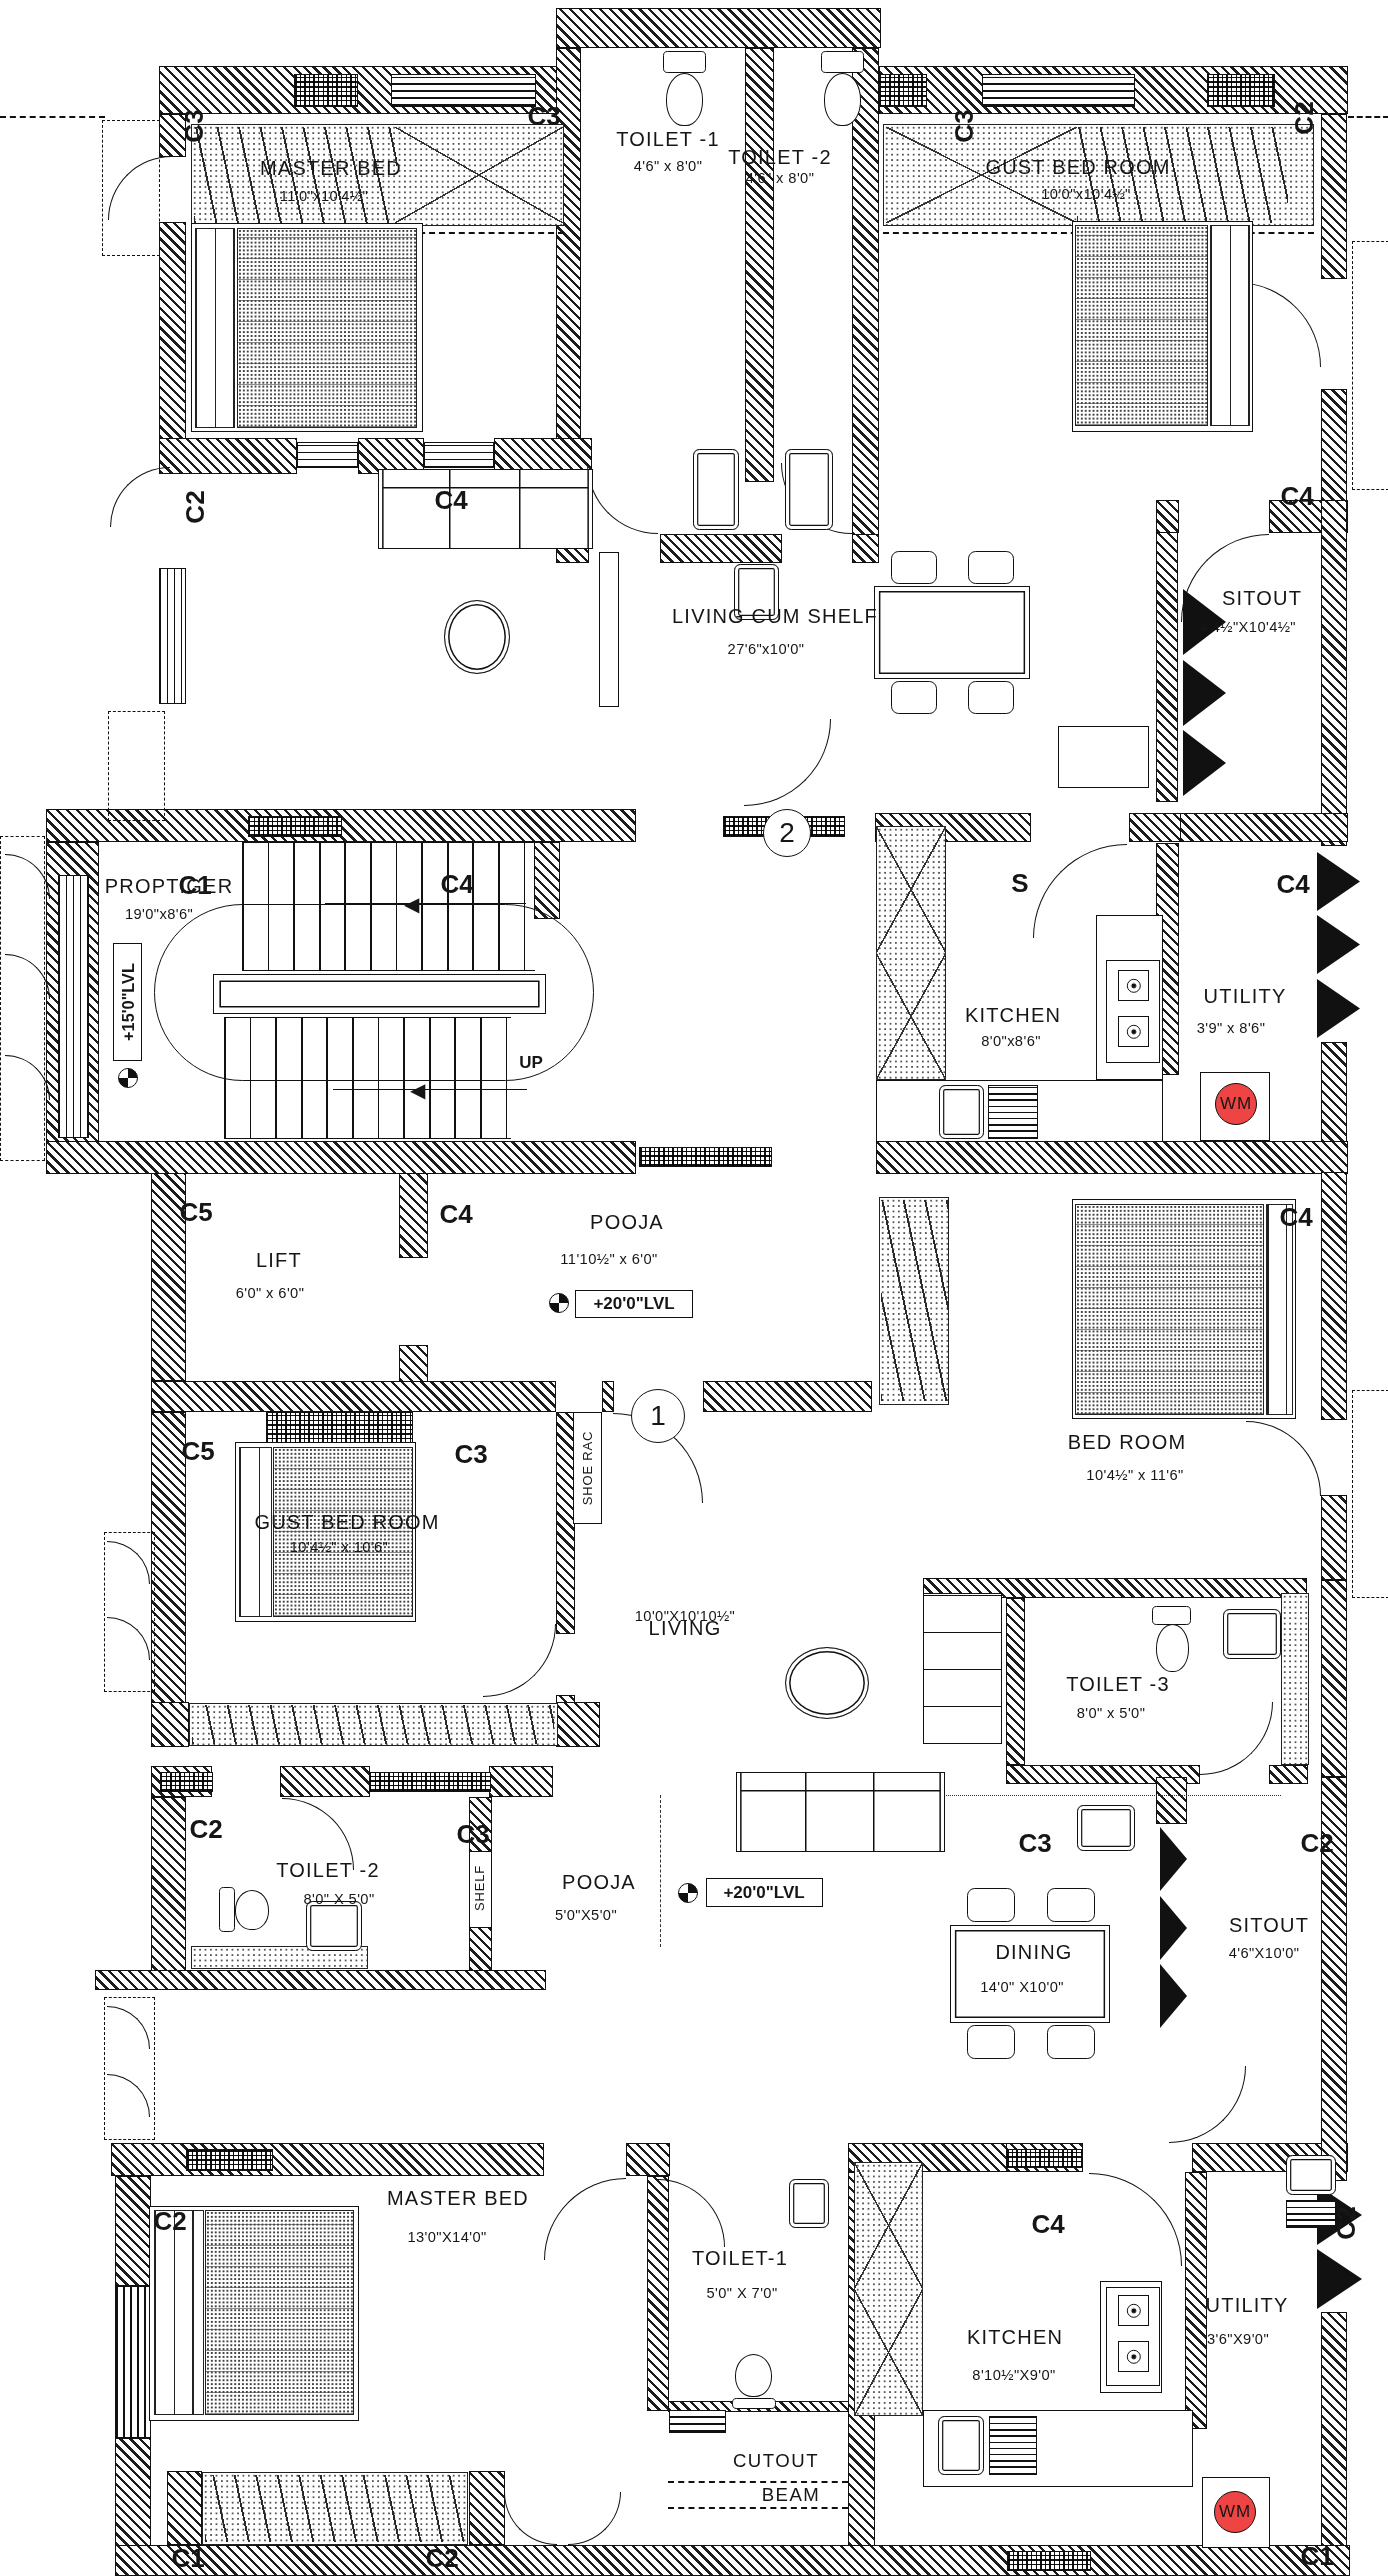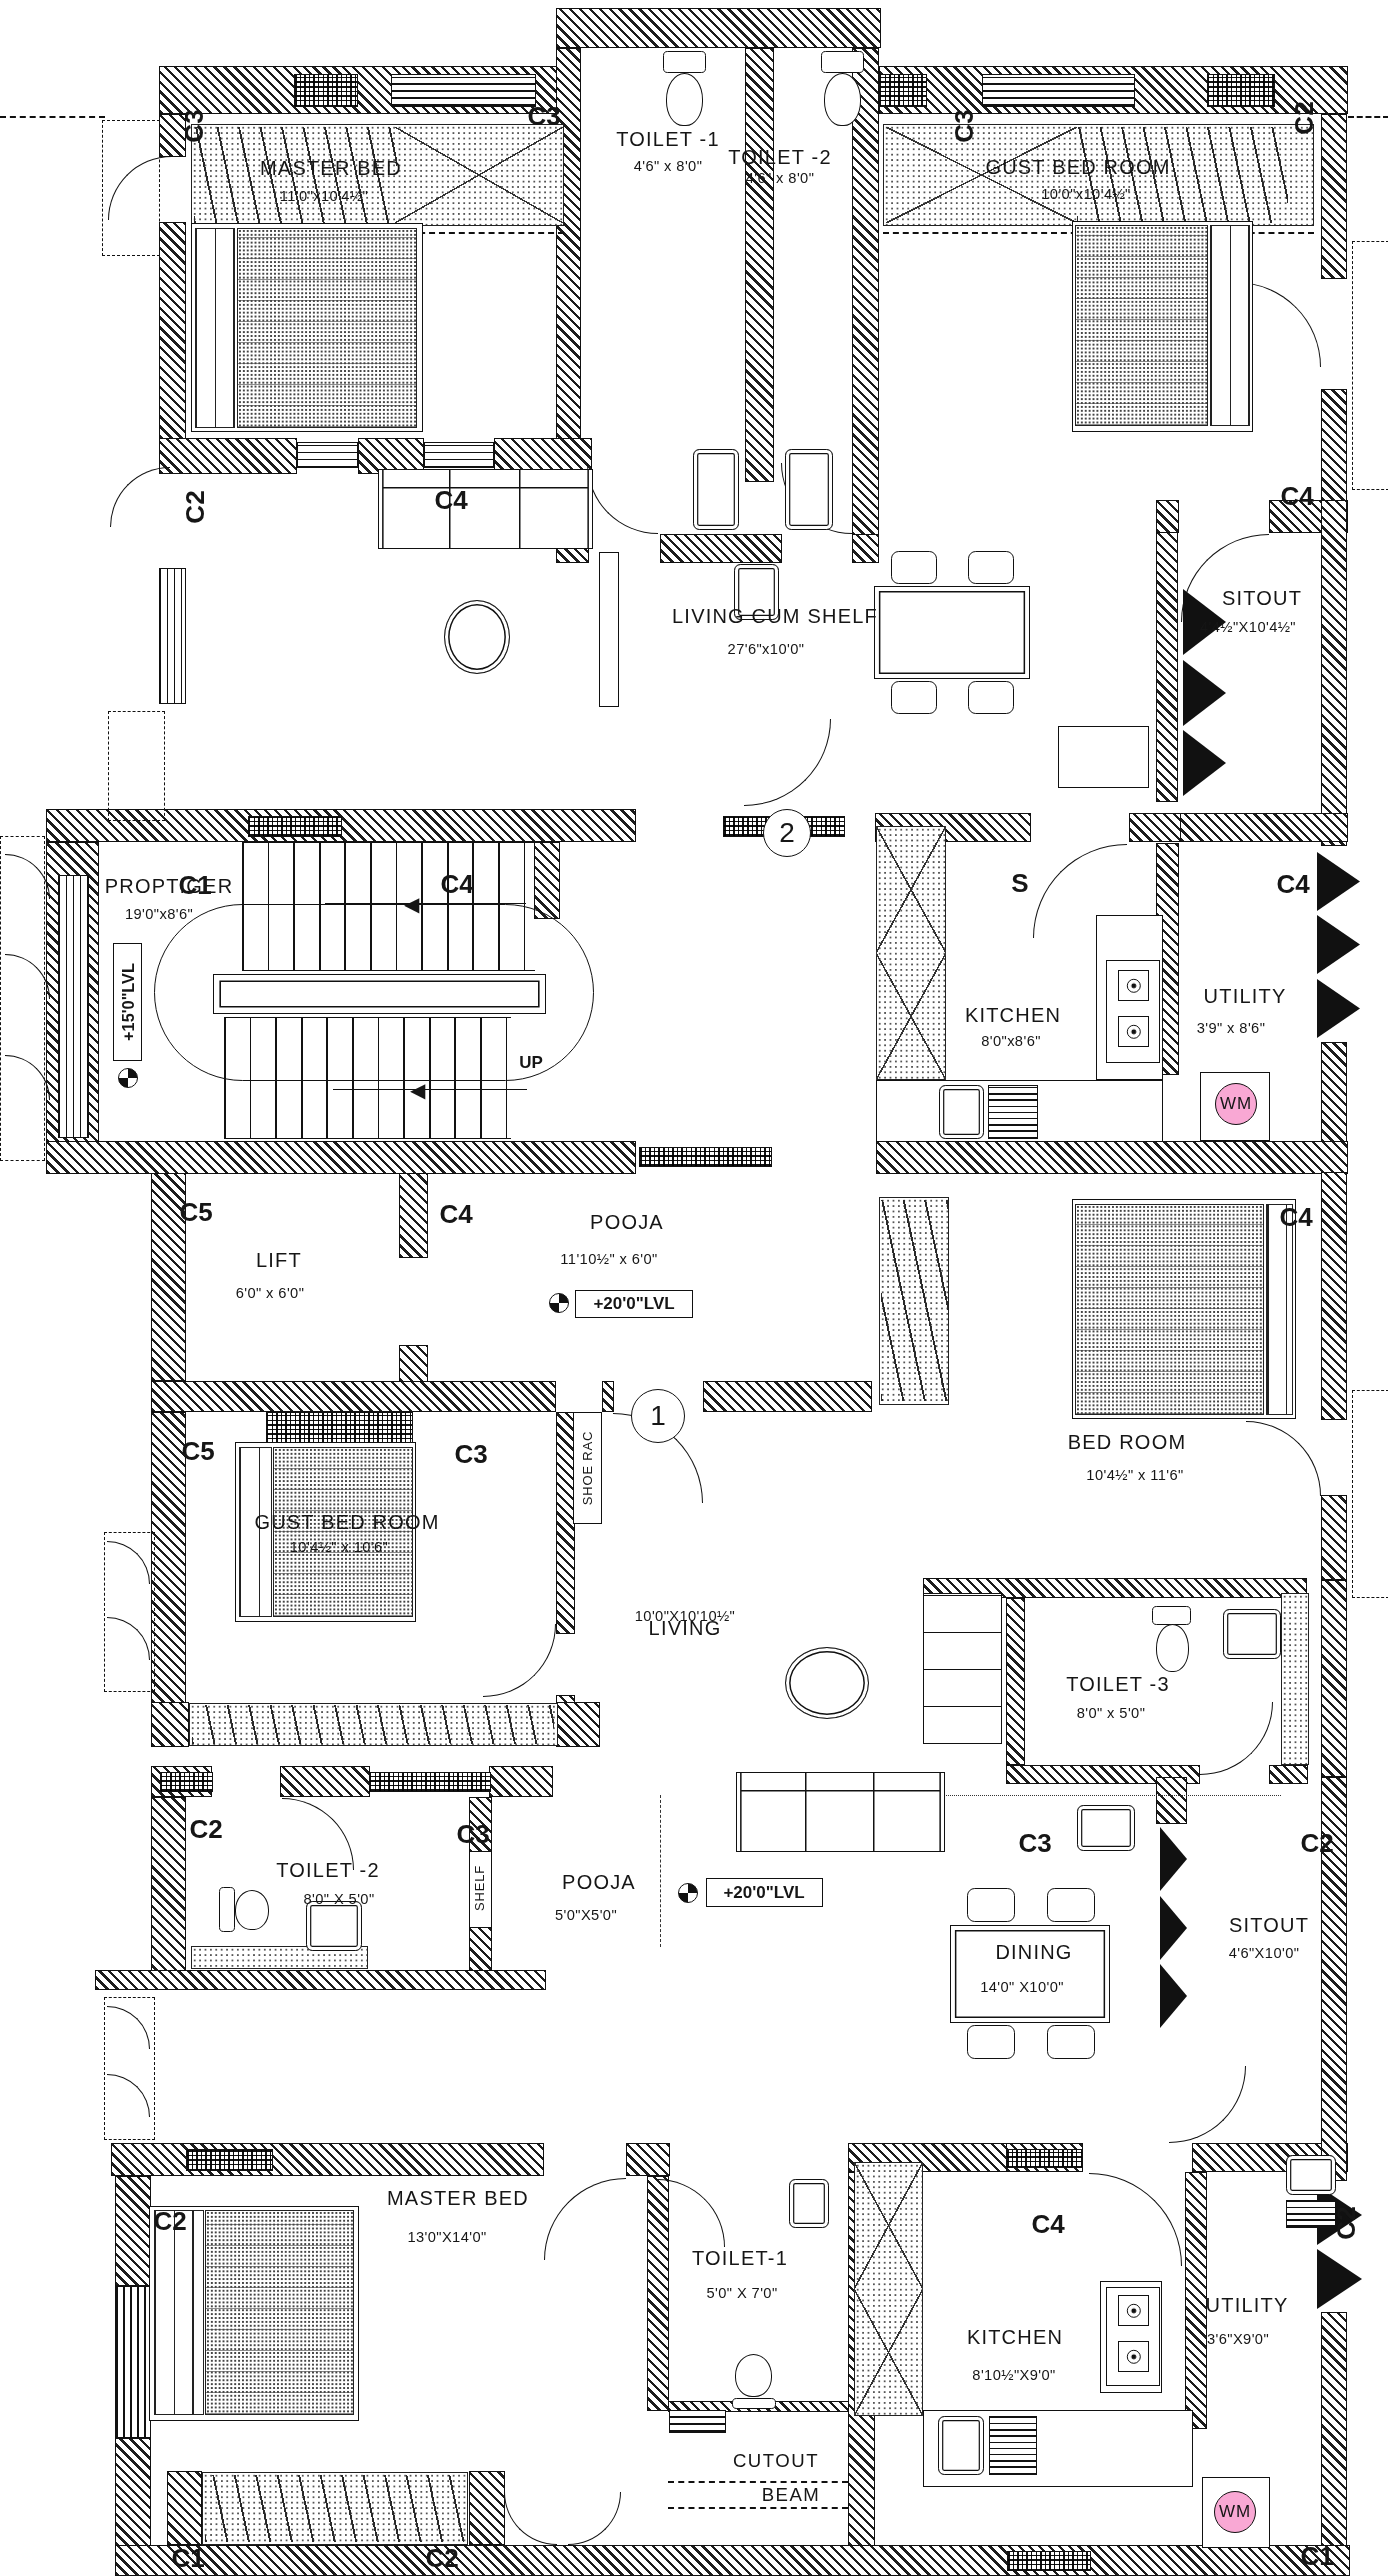--- a/index.html
+++ b/index.html
@@ -50,21 +50,21 @@
   .loop{border:1.9px solid #111;border-radius:108px;background:transparent;}
   .tgt{border:1.5px solid #111;border-radius:50%;background:conic-gradient(#111 0 90deg,#fff 90deg 180deg,#111 180deg 270deg,#fff 270deg 360deg);}
   .circle{border:1.9px solid #111;border-radius:50%;background:#fff;display:flex;align-items:center;justify-content:center;font-size:28px;font-weight:400;}
   .lbl{transform:translate(-50%,-50%);white-space:nowrap;position:absolute;text-align:center;}
   .rot{transform:translate(-50%,-50%) rotate(-90deg);}
   .rname{font-size:20px;letter-spacing:1.2px;}
   .rdim{font-size:14.7px;letter-spacing:0.4px;}
   .clabel{font-size:26px;font-weight:700;letter-spacing:0;}
   .ann{font-size:17px;font-weight:700;}
   .annbox{border:1.5px solid #111;background:#fff;display:flex;align-items:center;justify-content:center;font-size:16.3px;font-weight:700;}
-  .wmcirc{border:1.9px solid #111;border-radius:50%;background:#f9a8d4;display:flex;align-items:center;justify-content:center;font-size:17px;letter-spacing:0.8px;}
+  .wmcirc{border:1.9px solid #111;border-radius:50%;background:#ef4444;display:flex;align-items:center;justify-content:center;font-size:17px;letter-spacing:0.8px;}
   .water{left:747px;top:901px;transform:translate(-50%,-50%);font-size:118px;font-weight:400;letter-spacing:11px;color:transparent;-webkit-text-stroke:1.9px #dcdcdc;z-index:40;}
 </style>
 </head>
 <body>
 
 <div id="plan">
 <div class="h" style="left: 159px; top: 66px; width: 413px; height: 48px;"></div>
     <div class="h" style="left: 556px; top: 7.7px; width: 325px; height: 40px;"></div>
     <div class="h" style="left: 879px; top: 66px; width: 469px; height: 48px;"></div>
     <div class="h" style="left: 159px; top: 114px; width: 27px; height: 43px;"></div>

